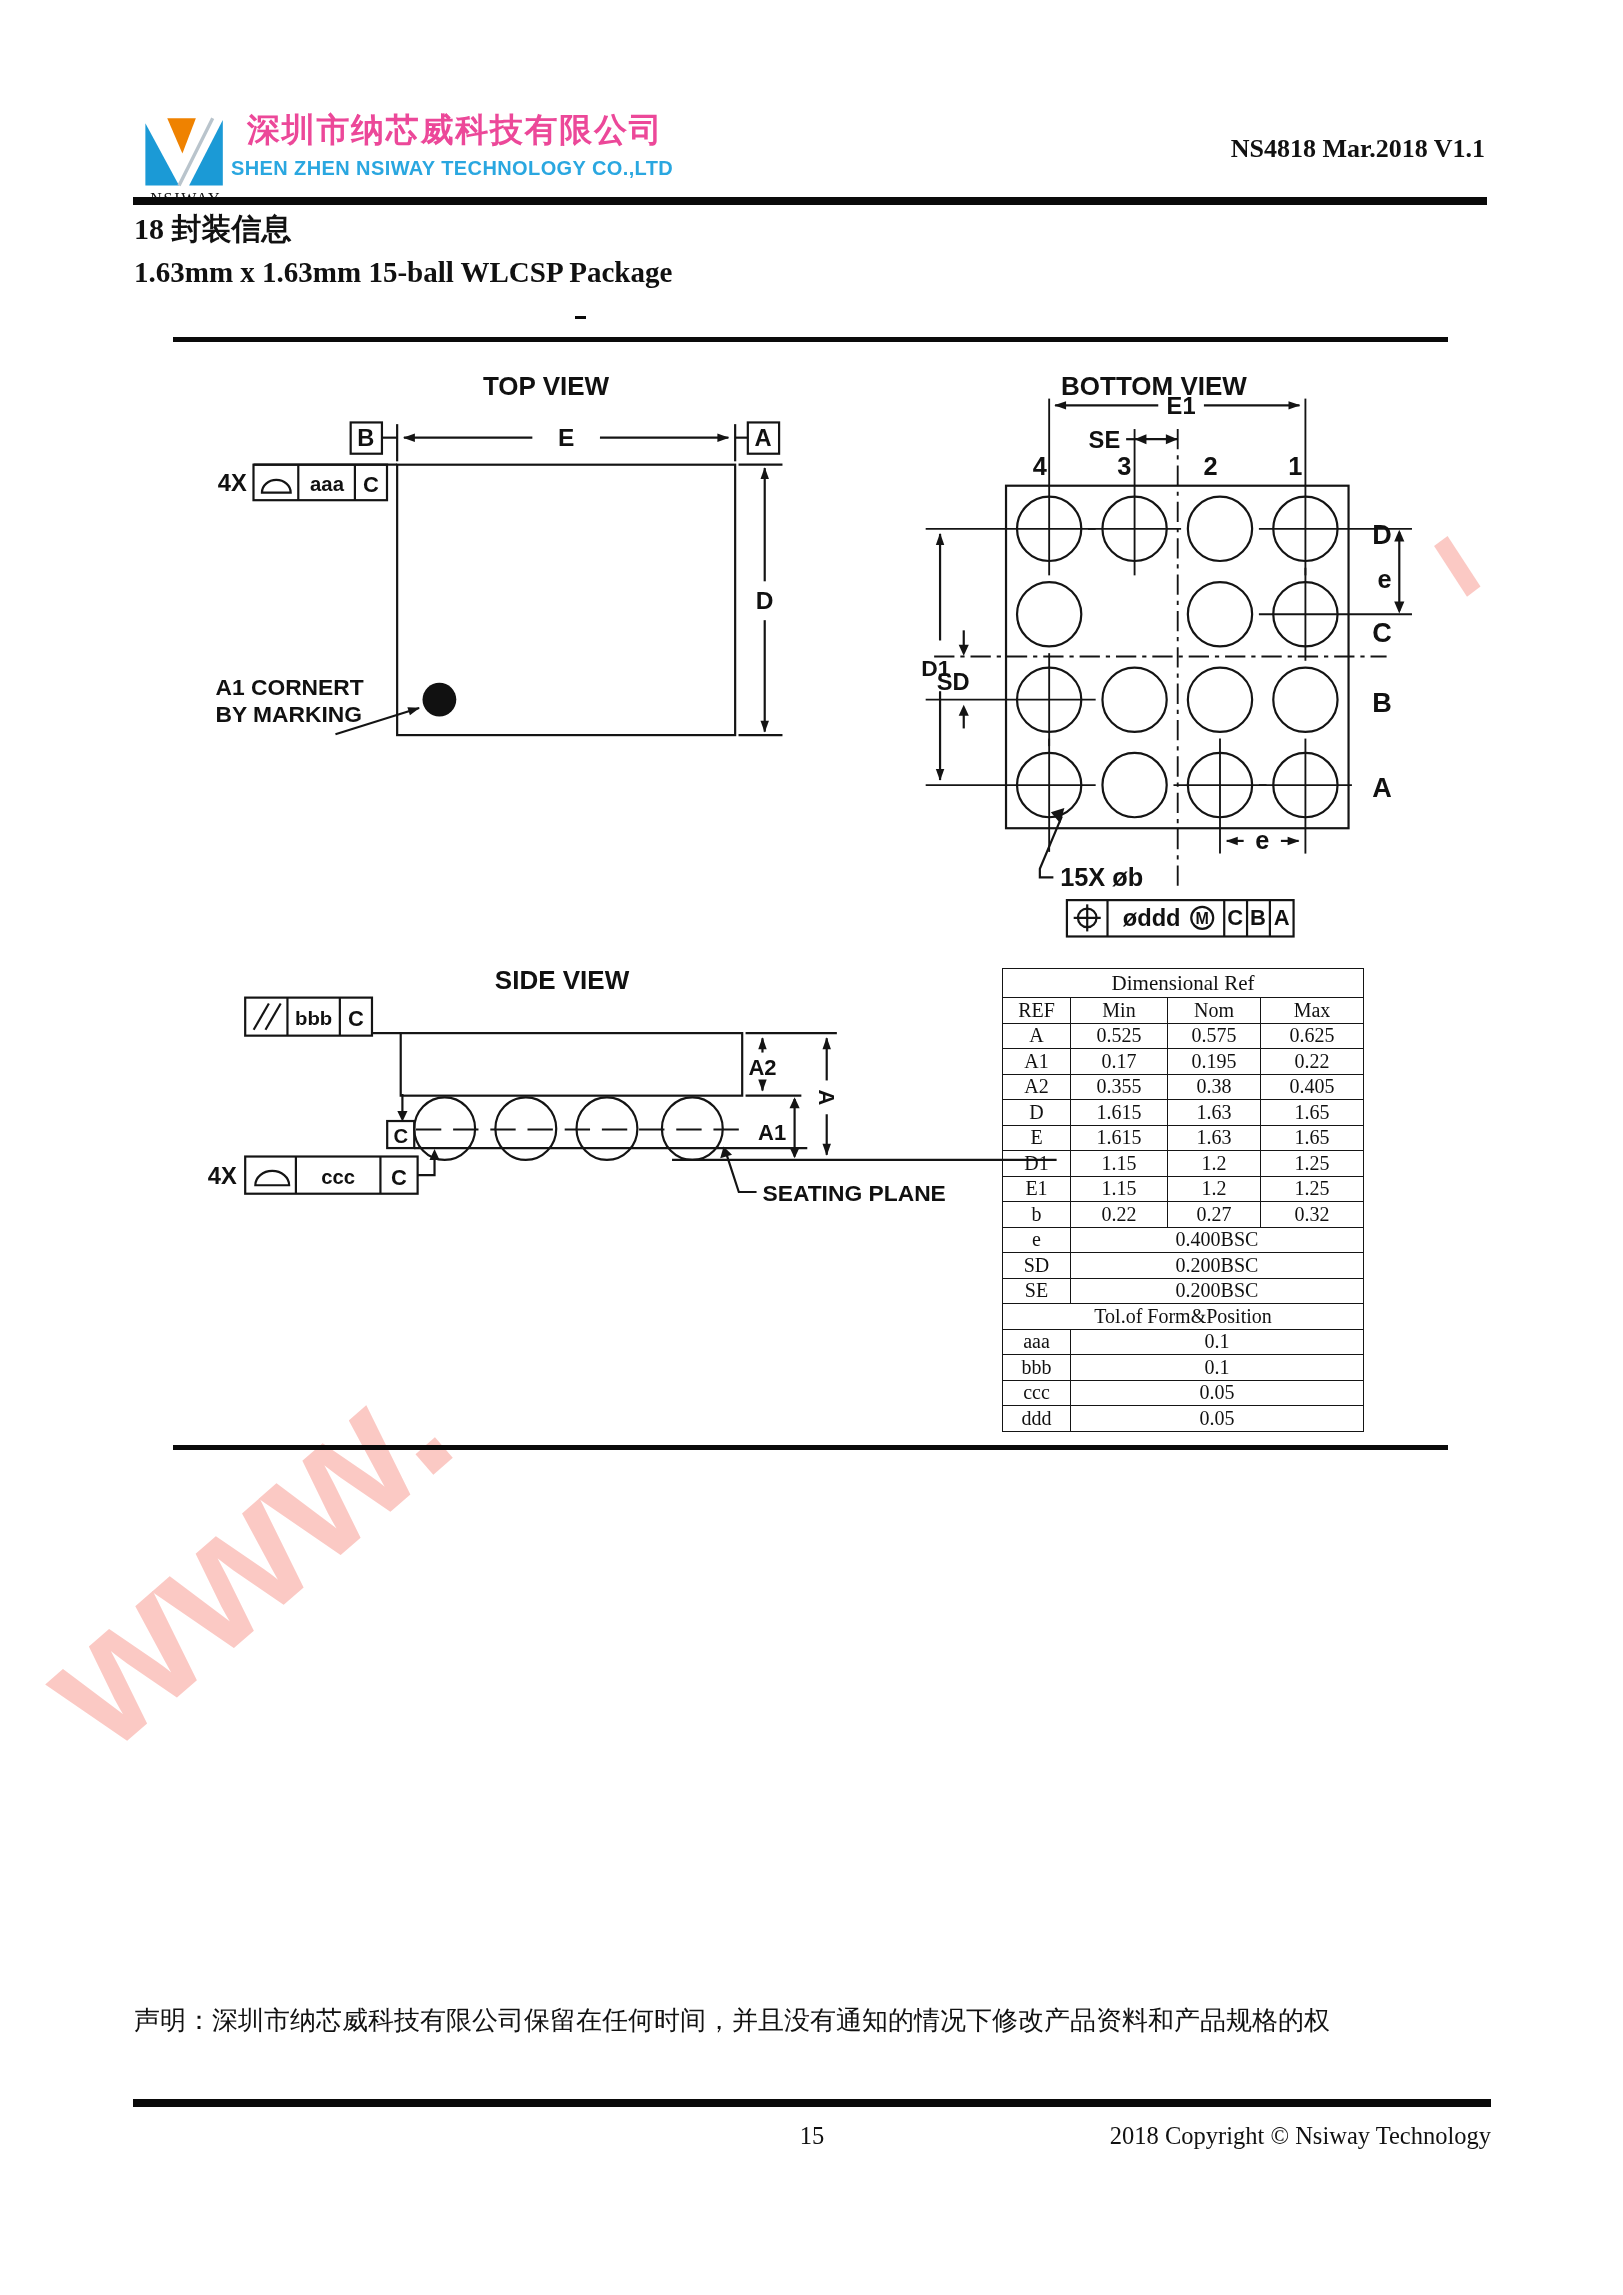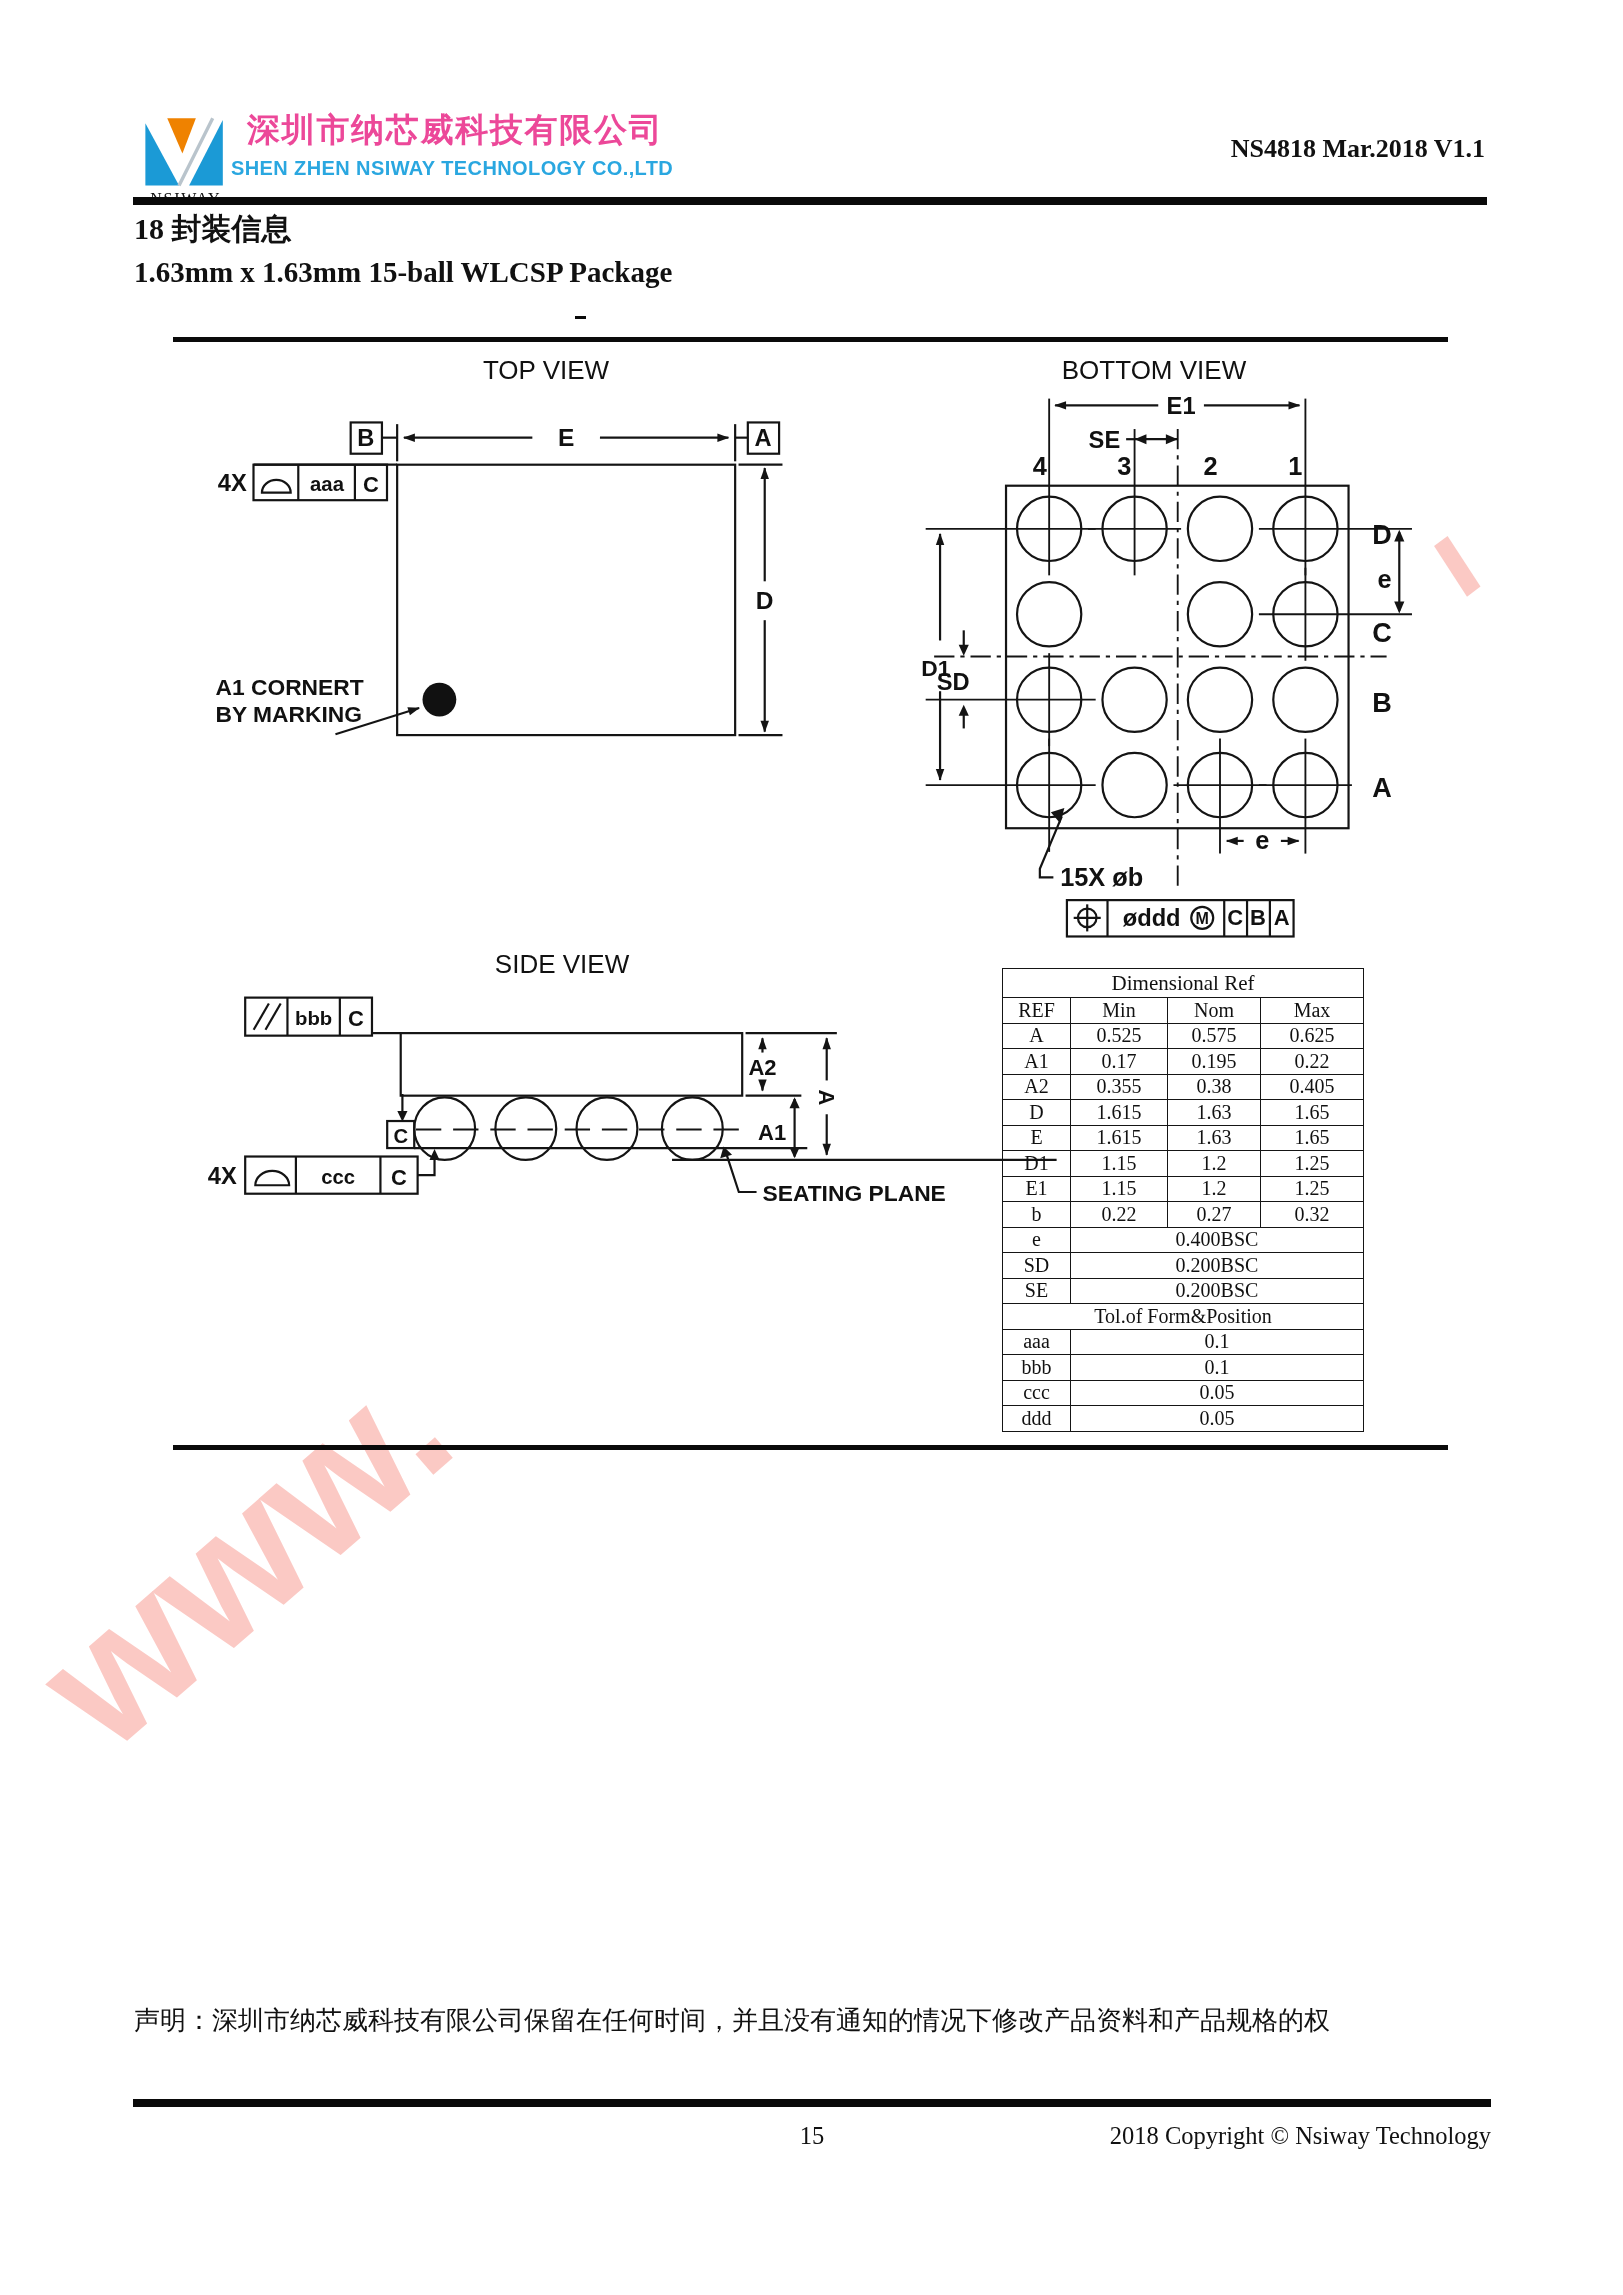--- a/index.html
+++ b/index.html
@@ -7,21 +7,21 @@
         font-family:"Liberation Serif", serif;color:#111;}
   .abs{position:absolute;}
   
   .cn-name{font-family:"Liberation Sans",sans-serif;font-weight:bold;font-size:33px;color:#ec4899;letter-spacing:1.7px;}
   .en-name{font-family:"Liberation Sans",sans-serif;font-weight:bold;font-size:20px;color:#2aa7e0;letter-spacing:0.4px;}
   .doc-ref{font-size:26px;font-weight:bold;text-align:right;}
   .bar{background:#0a0a0a;}
   .h1{font-size:30px;font-weight:bold;}
   .h2{font-size:29px;font-weight:bold;}
   
-  .view-title{font-family:"Liberation Sans",sans-serif;font-weight:normal;font-size:26px;text-align:center;letter-spacing:0px;}
+  .view-title{font-family:"Liberation Sans",sans-serif;font-weight:bold;font-size:26px;text-align:center;letter-spacing:0px;margin-top:16px;}
   svg text{font-family:"Liberation Sans",sans-serif;font-weight:600;fill:#111;}
   svg .ln{stroke:#141414;stroke-width:2.6;fill:none;}
   svg .thin{stroke:#141414;stroke-width:2.2;fill:none;}
   svg .ah{fill:#141414;stroke:none;}
   
   table.dim{border-collapse:collapse;table-layout:fixed;width:361px;font-size:20px;}
   table.dim td{border:1.7px solid #151515;text-align:center;padding:0;height:24.5px;overflow:hidden;white-space:nowrap;}
   
   .wm{color:#fbc9c4;font-family:"Liberation Sans",sans-serif;font-weight:bold;}
   

